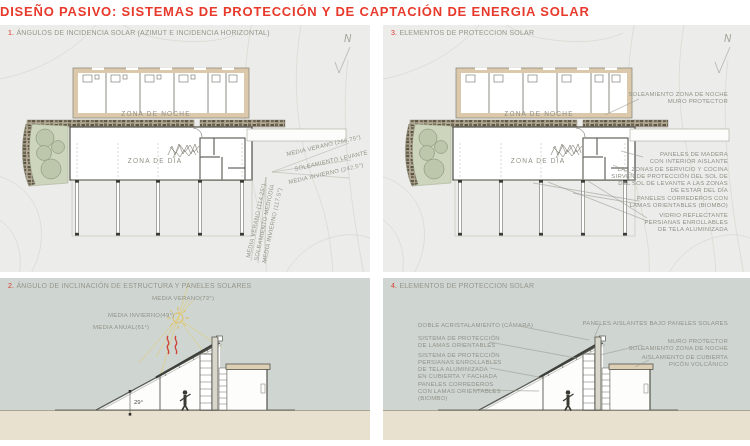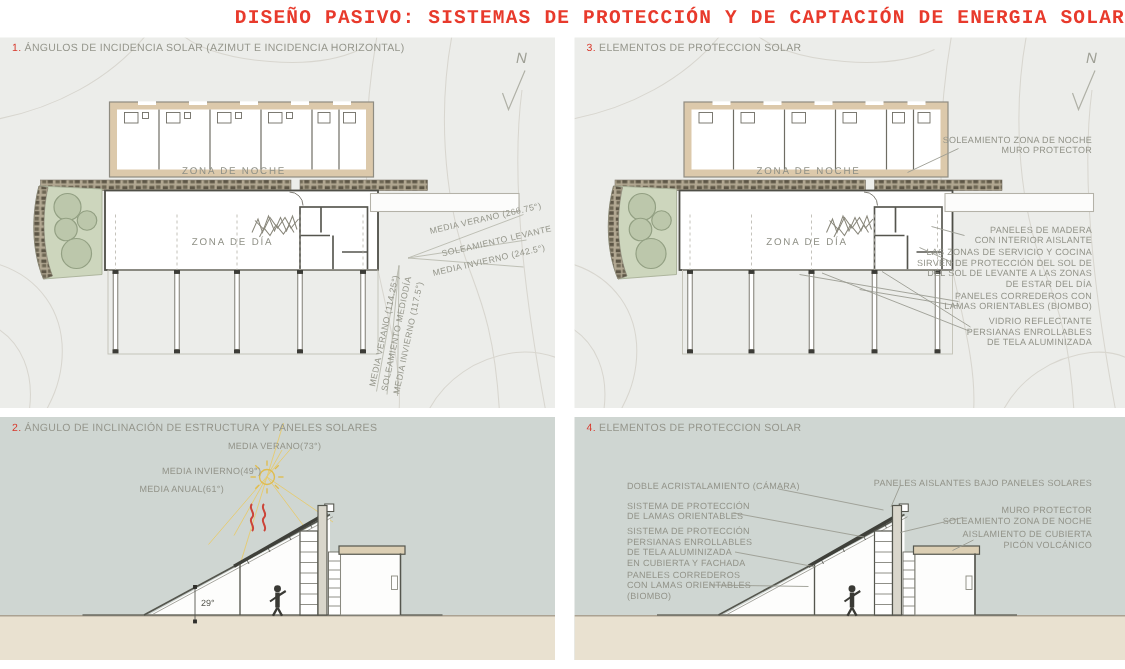--- a/index.html
+++ b/index.html
@@ -1,17 +1,17 @@
 <!DOCTYPE html>
 <html><head>
 <meta charset="utf-8">
 <style>
   * { margin:0; padding:0; box-sizing:border-box; }
   html,body { width:750px; height:446px; background:#ffffff; font-family:"Liberation Sans",sans-serif; position:relative; overflow:hidden; }
-  .sheet-title { position:absolute; top:4px; left:0; width:750px; text-align:right; font-size:13px; font-weight:bold; letter-spacing:0.8px; color:#e83a2c;font-family:Liberation Mono, monospace; }
+  .sheet-title { position:absolute; top:4px; left:0; width:750px; text-align:left; font-size:13px; font-weight:bold; letter-spacing:0.8px; color:#e83a2c; }
   .panel { position:absolute; overflow:hidden; }
   .panel.plan { background:#ecedea; }
   .panel.section { background:#cfd6d2; }
   #p1 { left:0; top:25px; width:370px; height:247px; }
   #p3 { left:383px; top:25px; width:367px; height:247px; }
   #p2 { left:0; top:278px; width:370px; height:162px; }
   #p4 { left:383px; top:278px; width:367px; height:162px; }
   .panel-header { position:absolute; top:4px; left:8px; font-size:7px; letter-spacing:0.2px; color:#95968c; z-index:6; white-space:nowrap; }
   .panel-header .num { color:#d8372a; }
   .ground { position:absolute; left:0; right:0; top:132px; height:30px; background:#e9e1d0; border-top:1px solid #aba292; }

